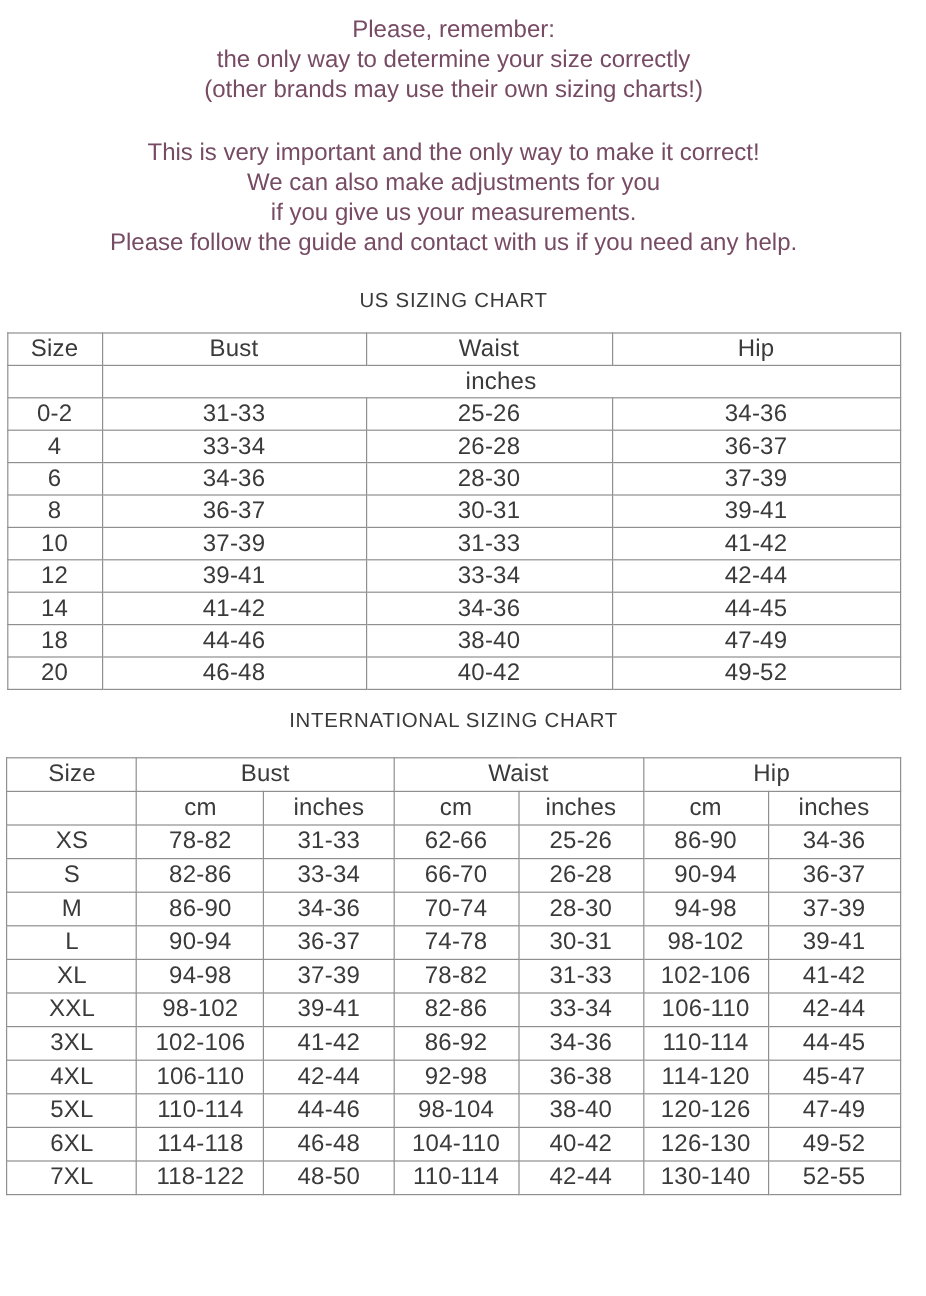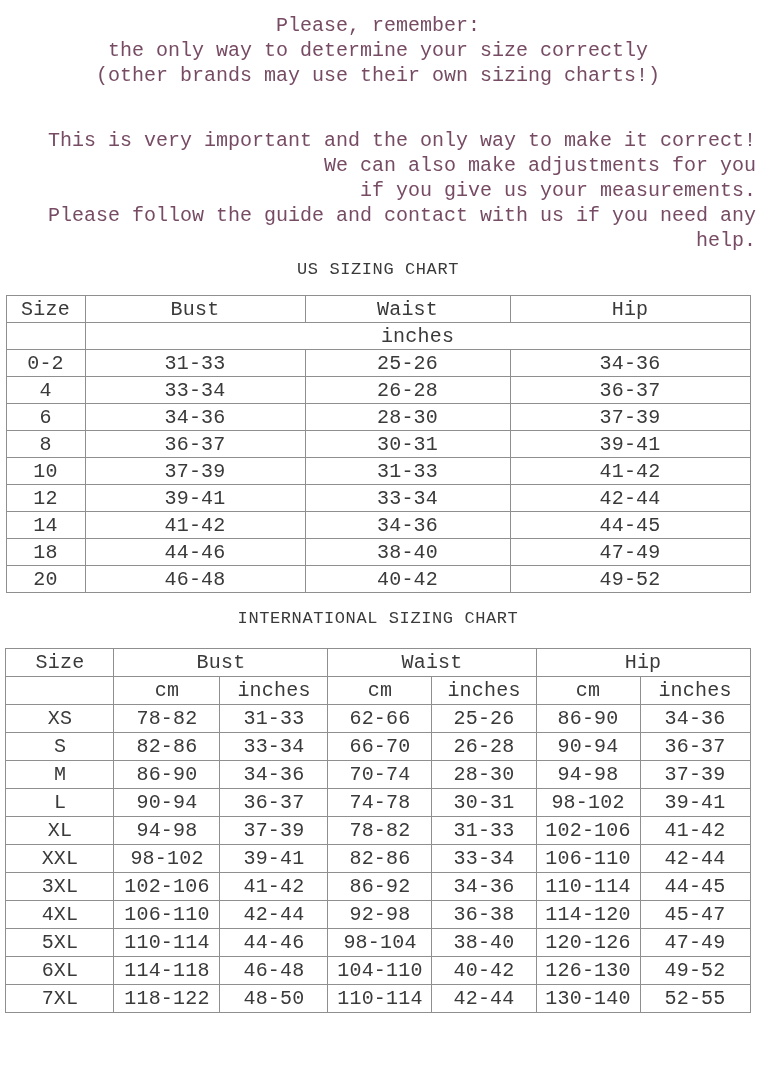--- a/index.html
+++ b/index.html
@@ -6,41 +6,41 @@
     margin: 0;
     padding: 0;
     background: #ffffff;
   }
   body {
     width: 772px;
     height: 1080px;
     overflow: hidden;
     font-family: "Liberation Sans", sans-serif;
   }
-  .page { width: 756px; font-family: Liberation Mono, monospace; }
+  .page { width: 756px; }
 
   .intro {
     padding-top: 13px;
     text-align: center;
     color: var(--intro-text, #764b63);
     font-size: 20px;
     line-height: 25px;
     font-weight: 300;
   }
-  .para + .para { margin-top: 40px; text-align: right; }
+  .para + .para { margin-top: 27px; }
 
   .chart-title {
     margin: 0;
     text-align: center;
     color: var(--table-text, #3a3a3a);
     font-size: 17px;
     font-weight: 400;
     letter-spacing: 0.6px;
   }
-  .chart-title.us   { margin-top: 7px; margin-bottom: 5px; }
+  .chart-title.us   { margin-top: 26px; margin-bottom: 5px; }
   .chart-title.intl { margin-top: 7px;  margin-bottom: 20px; }
 
   table.sizing-table {
     border-collapse: collapse;
     table-layout: fixed;
     margin: 16px auto;
     width: 744px;
     color: var(--table-text, #3a3a3a);
   }
   table.sizing-table th,

